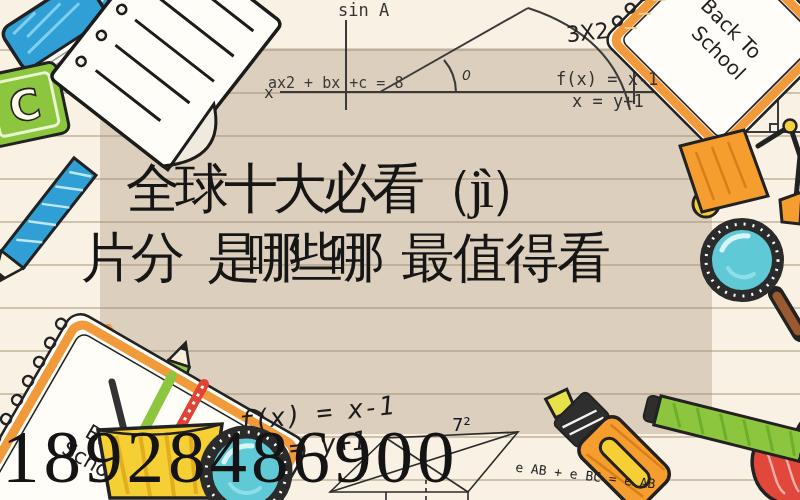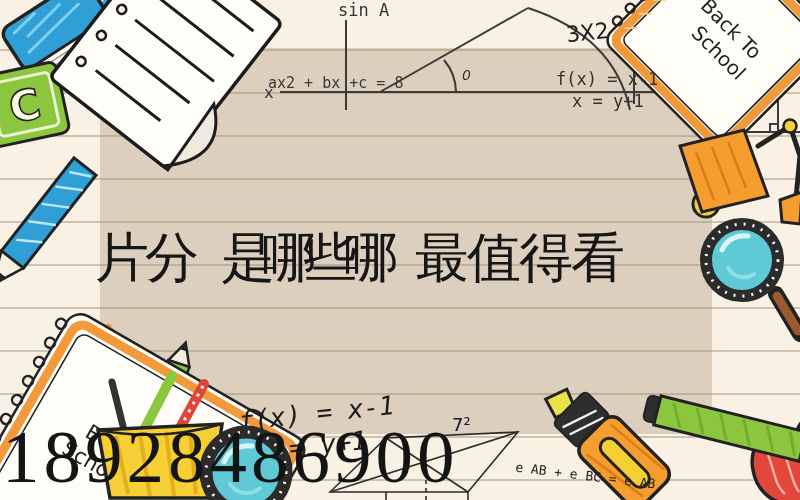--- a/index.html
+++ b/index.html
@@ -8,21 +8,21 @@
   .lines{position:absolute;left:0;top:49px;width:800px;height:451px;z-index:0;
     background-image:repeating-linear-gradient(180deg,#cfc3ae 0 2px,transparent 2px 43px);}
   .panel{position:absolute;left:100px;top:48px;width:612px;height:386px;z-index:1;
     background:rgba(158,138,110,0.32);border-radius:26px;}
   .doodle{position:absolute;}
   svg{display:block;overflow:visible;}
   .mono{font-family:"DejaVu Sans Mono",monospace;color:#3a3a3a;}
   .title-line{position:absolute;z-index:10;color:#161616;white-space:nowrap;
     font-family:"Liberation Serif","DejaVu Serif",serif;font-size:54px;line-height:1;font-weight:400;}
   .t1{left:126px;top:162px;letter-spacing:-5px;}
-  .t2{left:95px;top:231px;letter-spacing:-4px;}
+  .t2{left:81px;top:231px;letter-spacing:-4px;}
   .t2b{letter-spacing:-13px;margin-left:26px;}
   .t2c{letter-spacing:-2px;margin-left:30px;}
   .phone{position:absolute;left:2px;top:414px;z-index:40;color:#141414;white-space:nowrap;
     font-family:"Liberation Serif","DejaVu Serif",serif;font-size:75px;letter-spacing:4px;font-weight:400;}
   .fx{position:absolute;left:556px;top:68px;z-index:6;font-size:17px;line-height:22px;color:#333;}
   .fx div:nth-child(2){margin-left:16px;}
   .fx div:nth-child(3){margin-left:24px;}
   .quad{position:absolute;left:268px;top:74px;z-index:6;font-size:15px;}
   .cube{position:absolute;left:566px;top:20px;z-index:6;font-size:22px;color:#222;transform:rotate(-6deg);}
   .seven{position:absolute;left:452px;top:414px;z-index:8;font-size:18px;color:#0f172a;}
@@ -150,20 +150,21 @@
   <svg class="doodle" style="left:698px;top:212px;z-index:6;" width="112" height="140" viewBox="0 0 112 140">
     <line x1="72" y1="74" x2="78" y2="84" stroke="#f59d2e" stroke-width="10"></line>
     <line x1="78" y1="82" x2="102" y2="122" stroke="#222" stroke-width="16" stroke-linecap="round"></line>
     <line x1="79" y1="84" x2="100" y2="119" stroke="#9a5a30" stroke-width="9" stroke-linecap="round"></line>
     <circle cx="44" cy="48" r="36" fill="#5fc9d6" stroke="#2b2b2b" stroke-width="12"></circle>
     <circle cx="44" cy="48" r="36" fill="none" stroke="#fff" stroke-width="3" stroke-dasharray="2 7"></circle>
     <path d="M24 38 A 24 24 0 0 1 50 24" stroke="#d9f4f6" stroke-width="5" fill="none" stroke-linecap="round"></path>
     <path d="M30 56 A 18 18 0 0 0 56 62" stroke="#8fdde6" stroke-width="4" fill="none" stroke-linecap="round"></path>
   </svg>
 
+  <div class="title-line t1">全球十大必看（jì）</div>
   <div class="title-line t2">
     <span>片分</span><span class="t2b">是哪些哪</span><span class="t2c">最值得看</span>
   </div>
 
   <div class="doodle" style="left:18px;top:148px;z-index:5;transform:rotate(38deg);">
     <svg width="38" height="160" viewBox="0 0 38 160">
       <rect x="5" y="2" width="28" height="118" fill="#2f9fd6" stroke="#222" stroke-width="3"></rect>
       <path d="M10 16 L30 6 M8 36 L32 22 M8 58 L32 44 M8 80 L32 66 M10 102 L32 88" stroke="#bfe6f6" stroke-width="2.4" fill="none"></path>
       <polygon points="5,120 33,120 19,152" fill="#f7f1e2" stroke="#222" stroke-width="2.6"></polygon>
       <polygon points="13,138 25,138 19,152" fill="#222"></polygon>

